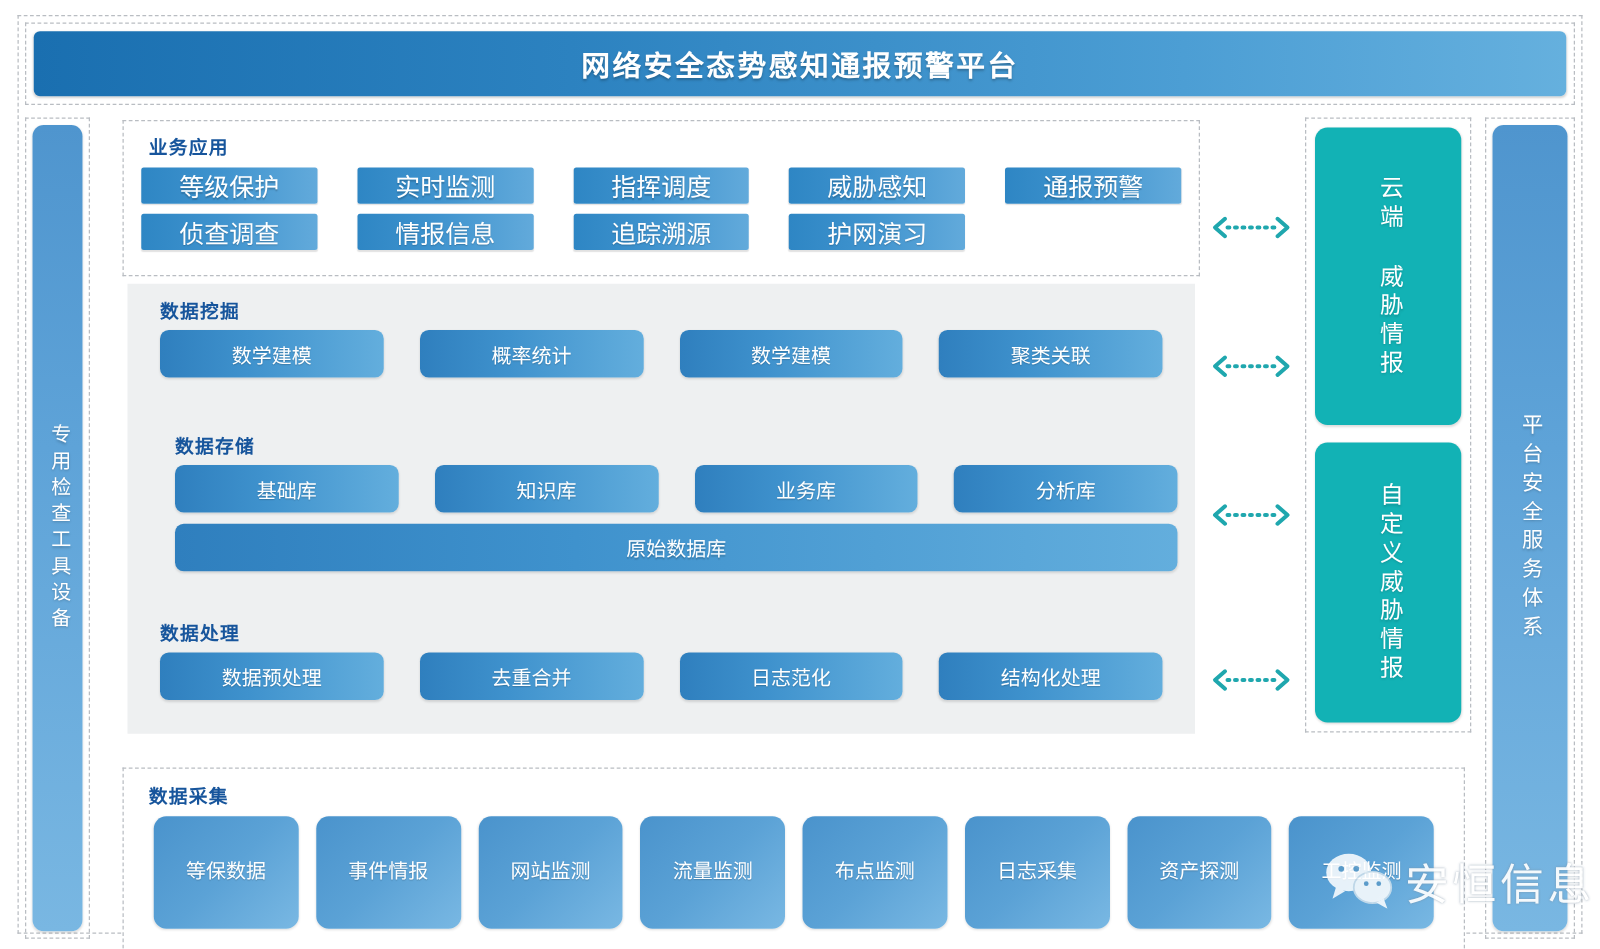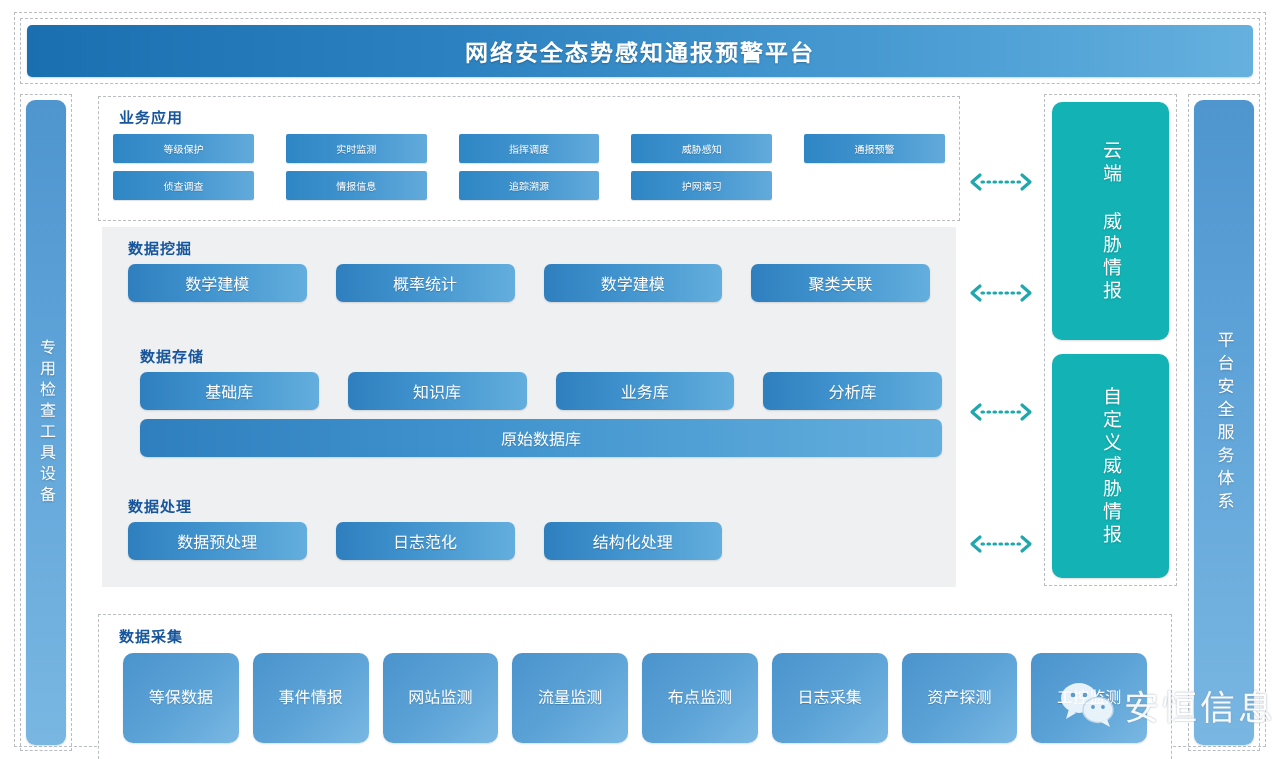--- a/index.html
+++ b/index.html
@@ -92,21 +92,21 @@
     margin:0 0 7px 6px;
   }
   .biz-grid{
     display:grid;
     grid-template-columns:repeat(5,1fr);
     gap:8px 32px;
   }
   .chip{
     height:29px; border-radius:2px;
     background:linear-gradient(to right,#2e86c4 0%,#3f93ce 45%,#62aadb 100%);
-    color:#fff; font-size:10px;
+    color:#fff; font-size:20px;
     display:flex; align-items:center; justify-content:center;
     text-shadow:0 1px 1px rgba(0,0,0,.2);
     box-shadow:0 1px 1px rgba(0,0,0,.12);
   }
 
   
   .gray-zone{
     position:absolute; left:6px; top:133px;
     width:854px; height:360px;
     background:#eef0f1;
@@ -265,20 +265,21 @@
             <div class="pill">业务库</div>
             <div class="pill">分析库</div>
           </div>
           <div class="pill-wide">原始数据库</div>
         </div>
 
         <div class="gz-sec" style="top:268px;">
           <div class="sec-head">数据处理</div>
           <div class="pill-row">
             <div class="pill">数据预处理</div>
+            <div class="pill">去重合并</div>
             <div class="pill">日志范化</div>
             <div class="pill">结构化处理</div>
           </div>
         </div>
 
       </div>
 
     </div>
 
     <div class="collect-box">

